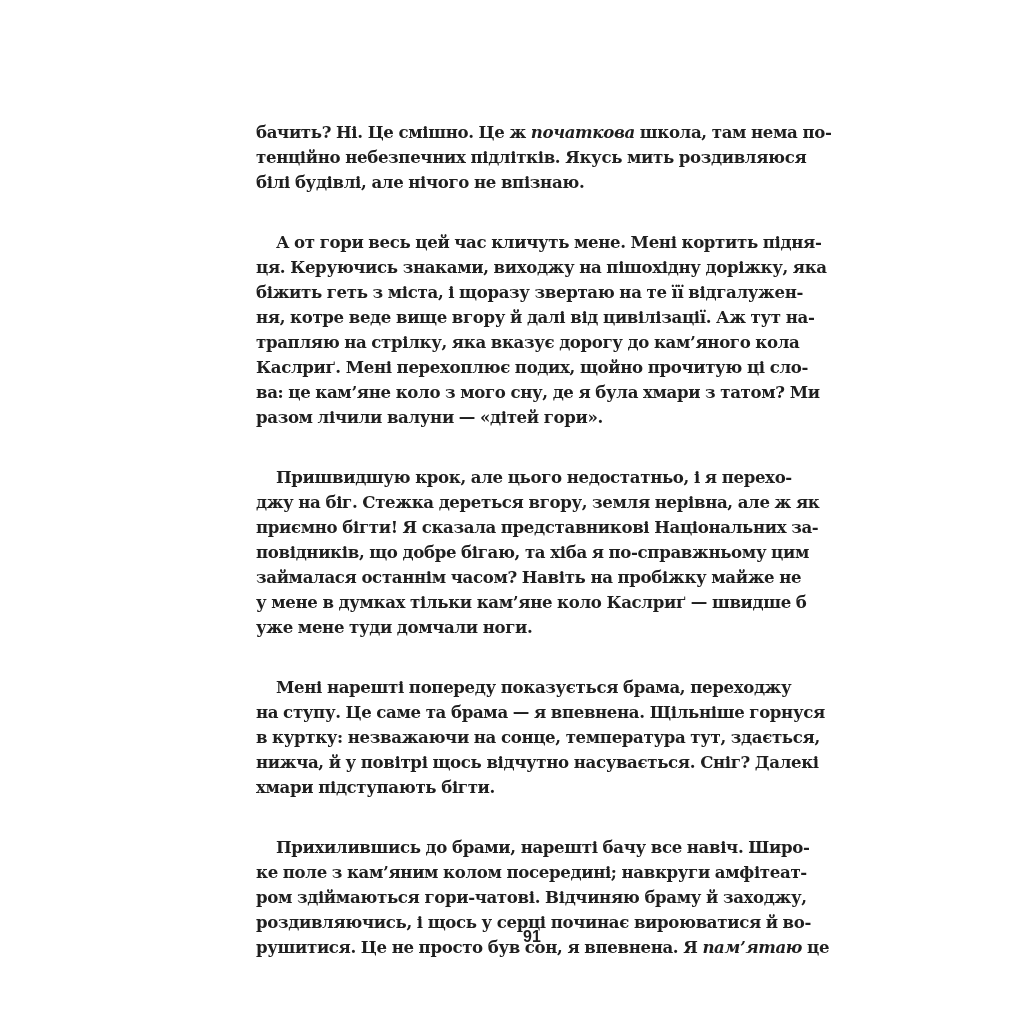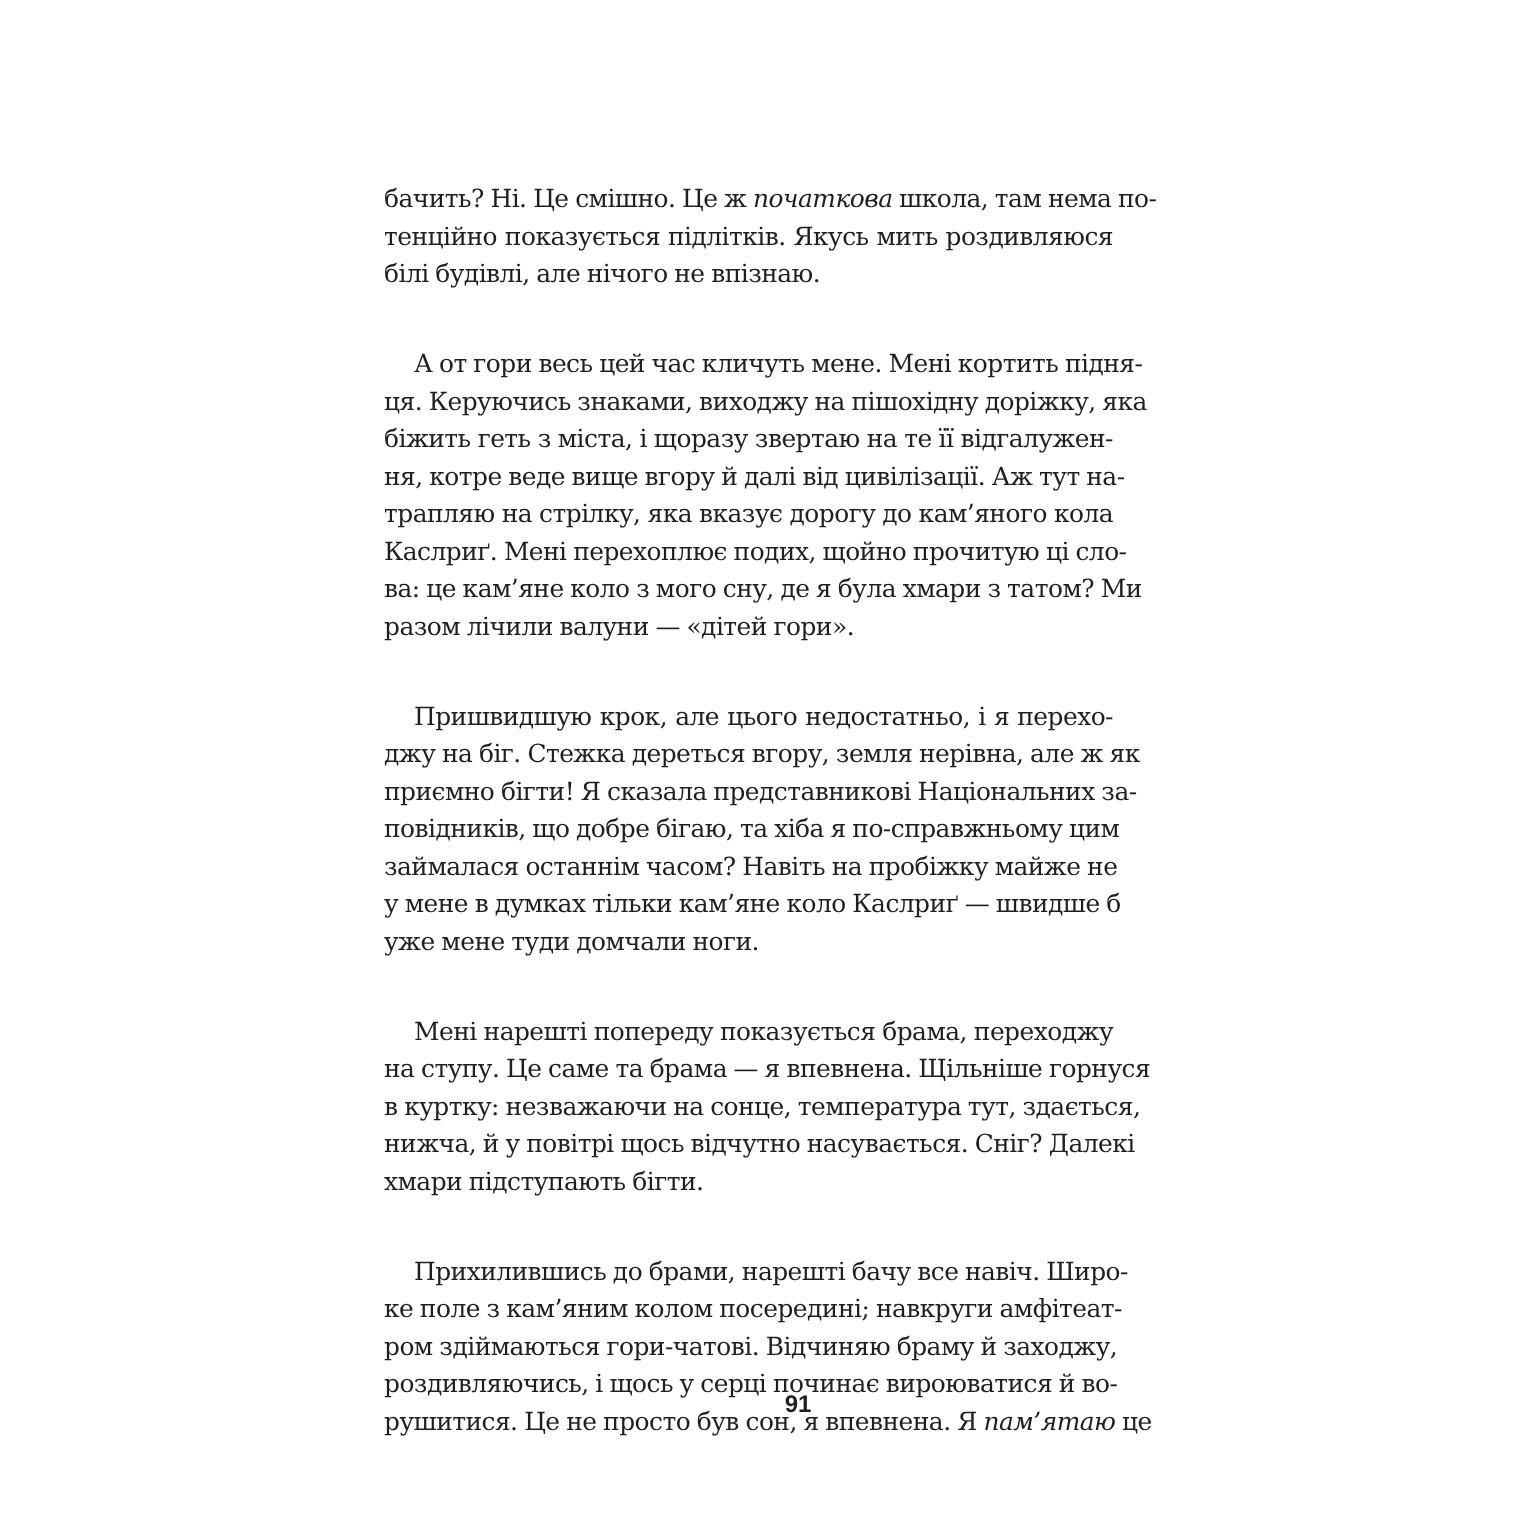--- a/index.html
+++ b/index.html
@@ -23,20 +23,21 @@
     }
     .text-block {
       position: absolute;
       left: 256px;
       top: 120px;
       width: 486px;
       font-family: "DejaVu Serif", "Liberation Serif", serif;
       font-size: 16.6px;
       line-height: 25px;
       color: #1f1f1f;
+      font-weight: bold;
     }
     .line {
       display: block;
       white-space: nowrap;
       height: 25px;
       text-align: justify;
       text-align-last: justify;
       letter-spacing: -0.35px;
       word-spacing: -0.5px;
     }
@@ -64,21 +65,21 @@
     }
   </style>
 </head>
 <body>
 
 <div class="page">
   <div class="text-block">
 
     <div>
       <span class="line"><span>бачить? Ні. Це смішно. Це ж </span><em>початкова</em><span> школа, там нема по-</span></span>
-      <span class="line">тенційно показується підлітків. Якусь мить роздивляюся</span>
+      <span class="line">тенційно небезпечних підлітків. Якусь мить роздивляюся</span>
       <span class="line last">білі будівлі, але нічого не впізнаю.</span>
     </div>
 
     <div>
       <span class="line indent">А от гори весь цей час кличуть мене. Мені кортить підня-</span>
       <span class="line">ця. Керуючись знаками, виходжу на пішохідну доріжку, яка</span>
       <span class="line">біжить геть з міста, і щоразу звертаю на те її відгалужен-</span>
       <span class="line">ня, котре веде вище вгору й далі від цивілізації. Аж тут на-</span>
       <span class="line">трапляю на стрілку, яка вказує дорогу до кам’яного кола</span>
       <span class="line">Каслриґ. Мені перехоплює подих, щойно прочитую ці сло-</span>

